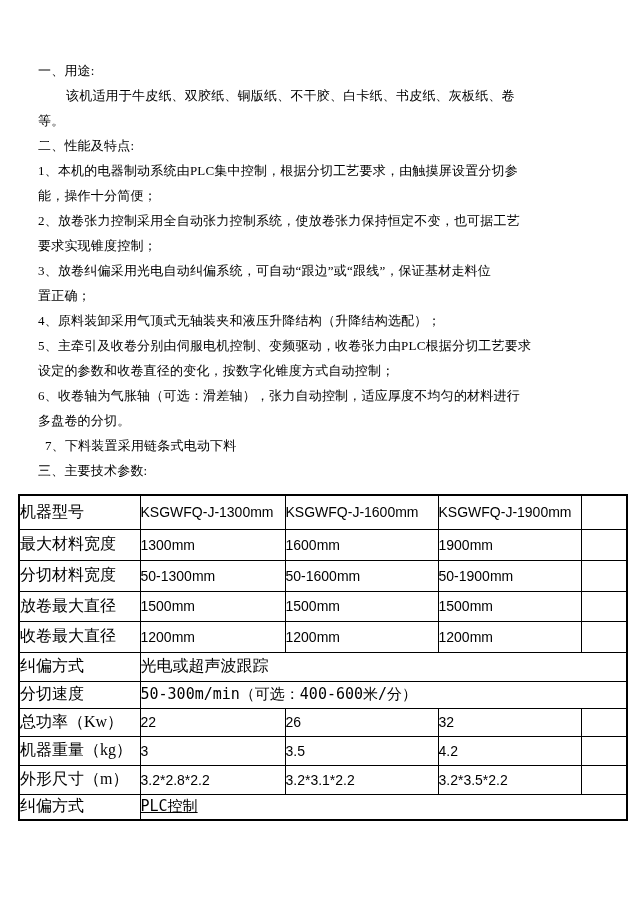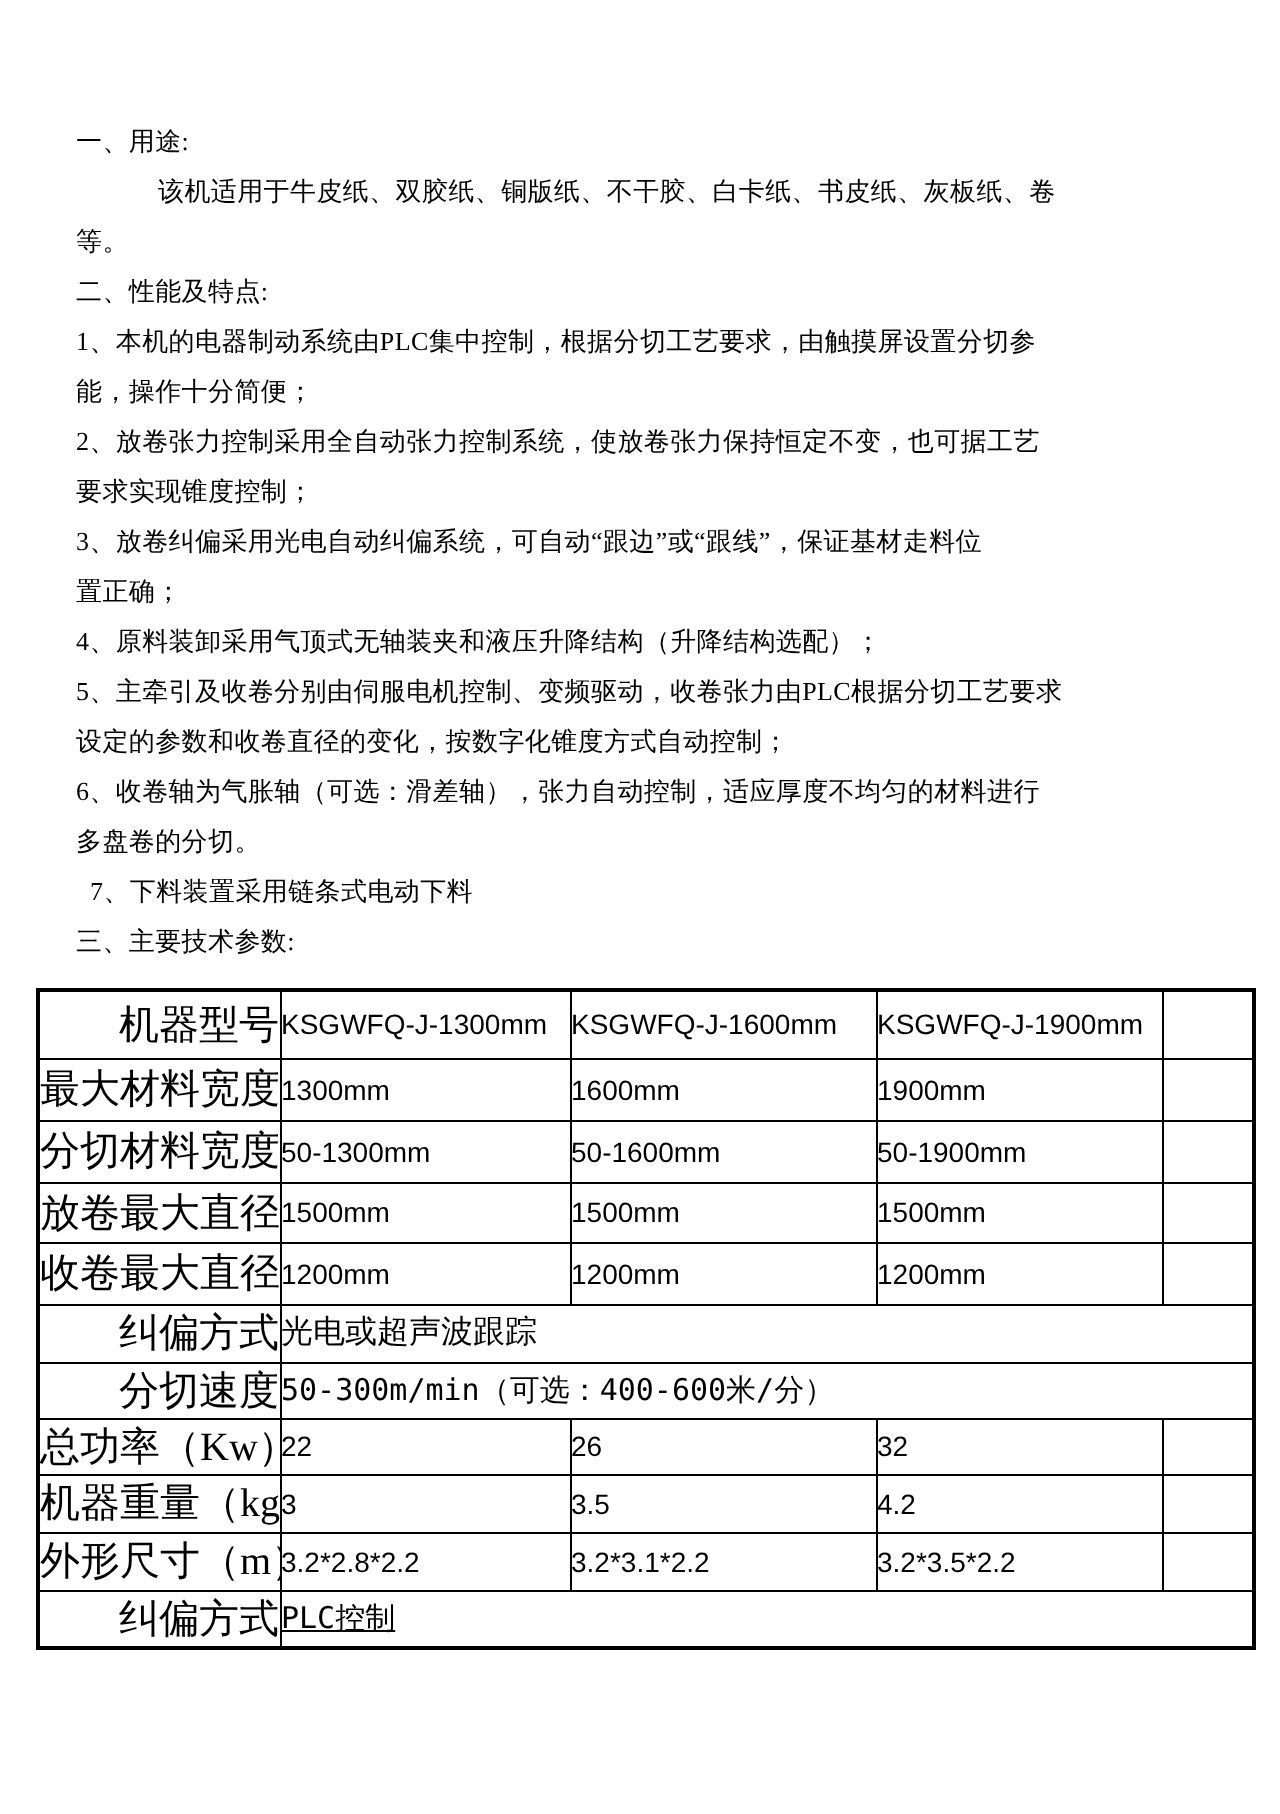--- a/index.html
+++ b/index.html
@@ -14,42 +14,41 @@
   .doc-text {
     padding: 58px 28px 0 38px;
   }
   .line {
     font-size: 13px;
     line-height: 25px;
     height: 25px;
     white-space: nowrap;
     letter-spacing: 0.2px;
   }
-  .indent-2em { margin-left: 41px; }
+  .indent-2em { margin-left: 28px; }
   .indent-sm  { margin-left: 7px; }
 
   table.spec-table {
     margin: 11px 0 0 18px;
     border-collapse: collapse;
     table-layout: fixed;
     width: 608px;
     border: 2px solid #000;
   }
   table.spec-table td {
     border: 1px solid #000;
     vertical-align: middle;
     overflow: hidden;
     padding: 0;
   }
   td.label {
-    font-size: 20px;
+    font-size: 16px;
     padding-left: 10px;
     font-family: "Liberation Serif", "DejaVu Serif", serif;
     white-space: nowrap;
-    text-align: right;
   }
   td.value {
     font-size: 14px;
     padding-left: 8px;
     font-family: Liberation Sans, sans-serif;
     white-space: nowrap;
   }
   td.merged {
     text-align: left;
     white-space: nowrap;

